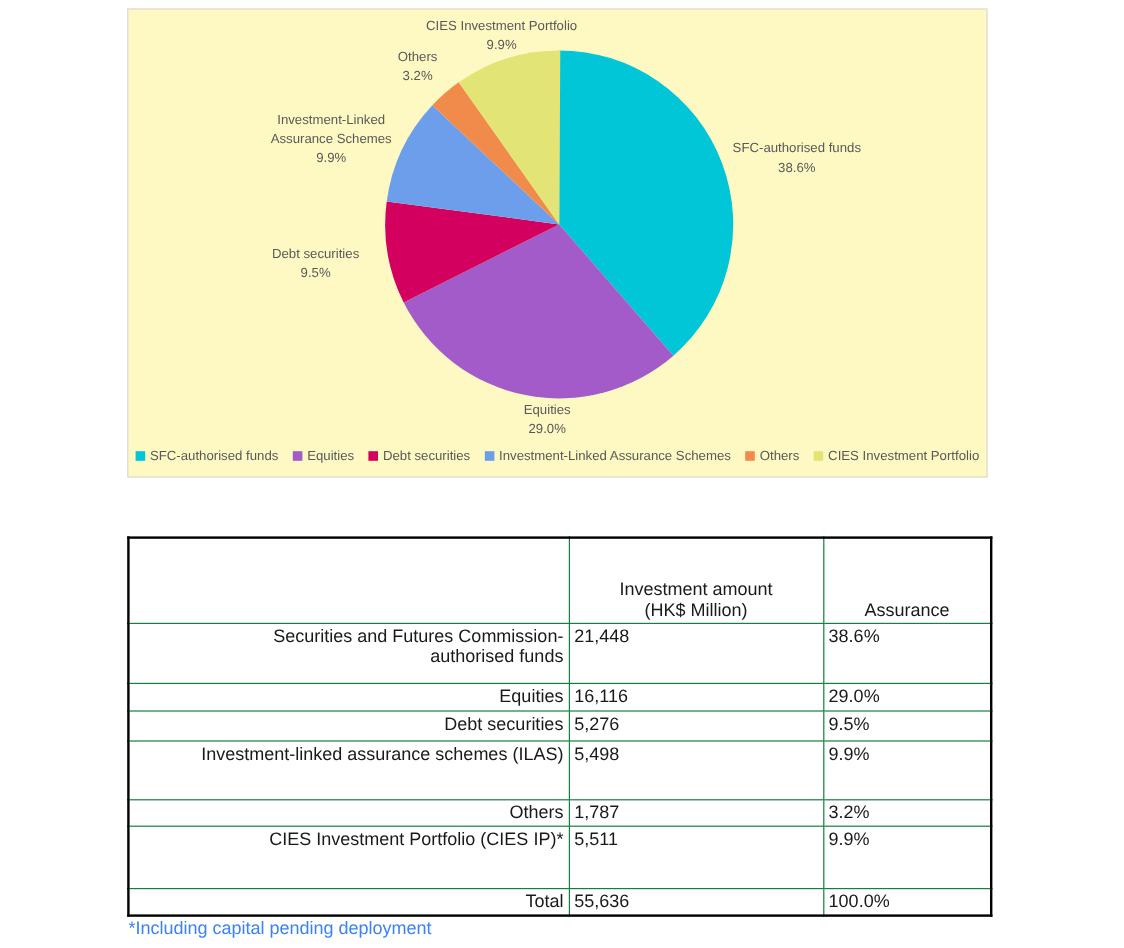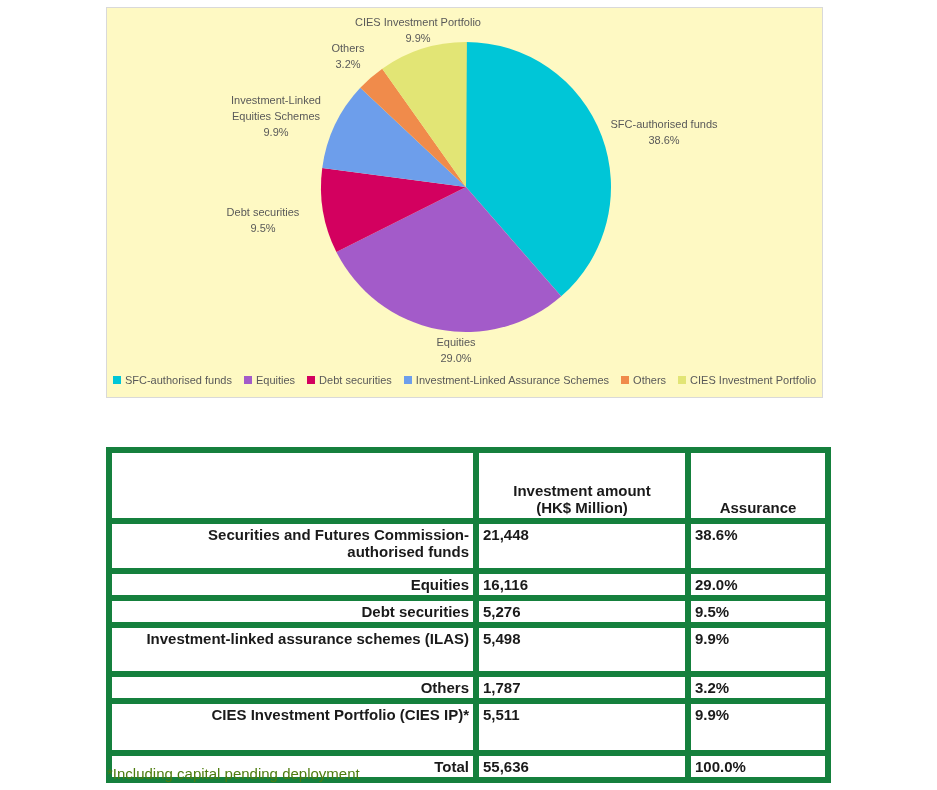--- a/index.html
+++ b/index.html
@@ -24,42 +24,42 @@
   .legend-item{display:flex;align-items:center;gap:4px;white-space:nowrap;}
   .swatch{width:8px;height:8px;display:inline-block;flex:0 0 auto;}
 
   
   .data-table{
     position:absolute;left:106px;top:447px;
     border-collapse:collapse;table-layout:fixed;
     font-size:15px;color:#1a1a1a;
   }
   .data-table td,.data-table th{
-    border:6px solid #15803d;box-sizing:border-box;
-    font-weight:bold;padding:2px 4px;
+    border:1px solid #15803d;box-sizing:border-box;
+    font-weight:normal;padding:2px 4px;
   }
   .data-table{border:2px solid #000;}
   .col-label{width:367px;}
   .col-amount{width:212px;}
   .col-pct{width:140px;}
   .hdr-row{height:71px;}
   .hdr-cell{vertical-align:bottom;text-align:center;white-space:pre-line;padding-bottom:3px;}
   .lbl-cell{text-align:right;vertical-align:top;padding-left:8px;white-space:pre-line;}
   .num-cell{vertical-align:top;}
   .row-1{height:50px;}
   .row-2{height:23px;}
   .row-3{height:25px;}
   .row-4{height:49px;}
   .row-5{height:22px;}
   .row-6{height:52px;}
   .row-total{height:23px;margin-top:46px;}
 
   .footnote{
     position:absolute;left:107px;top:765px;
-    font-size:15px;color:#4d7c0f;
+    font-size:15px;color:#3b82f6;
   }
 </style>
 </head>
 <body>
 
 <div class="chart-panel">
 
   <svg class="pie-svg" width="715" height="389">
       <path d="M359,179 L359.00,34.00 A145,145 0 0 1 454.20,288.37 Z" fill="#00C6D7"></path>
       <path d="M359,179 L454.20,288.37 A145,145 0 0 1 229.39,244.02 Z" fill="#A35BC9"></path>
@@ -67,21 +67,21 @@
       <path d="M359,179 L215.26,159.92 A145,145 0 0 1 253.30,79.74 Z" fill="#6D9EEB"></path>
       <path d="M359,179 L253.30,79.74 A145,145 0 0 1 275.25,60.63 Z" fill="#F08B4B"></path>
       <path d="M359,179 L275.25,60.63 A145,145 0 0 1 359.91,34.00 Z" fill="#E2E575"></path>
     </svg>
 
   <div class="pie-label" style="left:311px;top:6px;"><span>CIES Investment Portfolio</span><br><span>9.9%</span></div>
 
   <div class="pie-label" style="left:241px;top:32px;"><span>Others</span><br><span>3.2%</span></div>
 
   <div class="pie-label" style="left:169px;top:84px;"><span>Investment-Linked
-Equities Schemes</span><br><span>9.9%</span></div>
+Assurance Schemes</span><br><span>9.9%</span></div>
 
   <div class="pie-label" style="left:156px;top:196px;"><span>Debt securities</span><br><span>9.5%</span></div>
 
   <div class="pie-label" style="left:349px;top:326px;"><span>Equities</span><br><span>29.0%</span></div>
 
   <div class="pie-label" style="left:557px;top:108px;"><span>SFC-authorised funds</span><br><span>38.6%</span></div>
 
   <div class="legend">
     <span class="legend-item">
         <span class="swatch" style="background: rgb(0, 198, 215);"></span>

